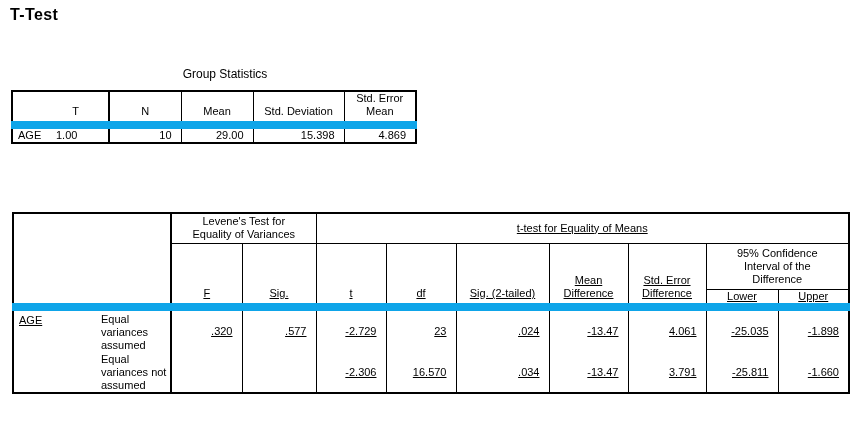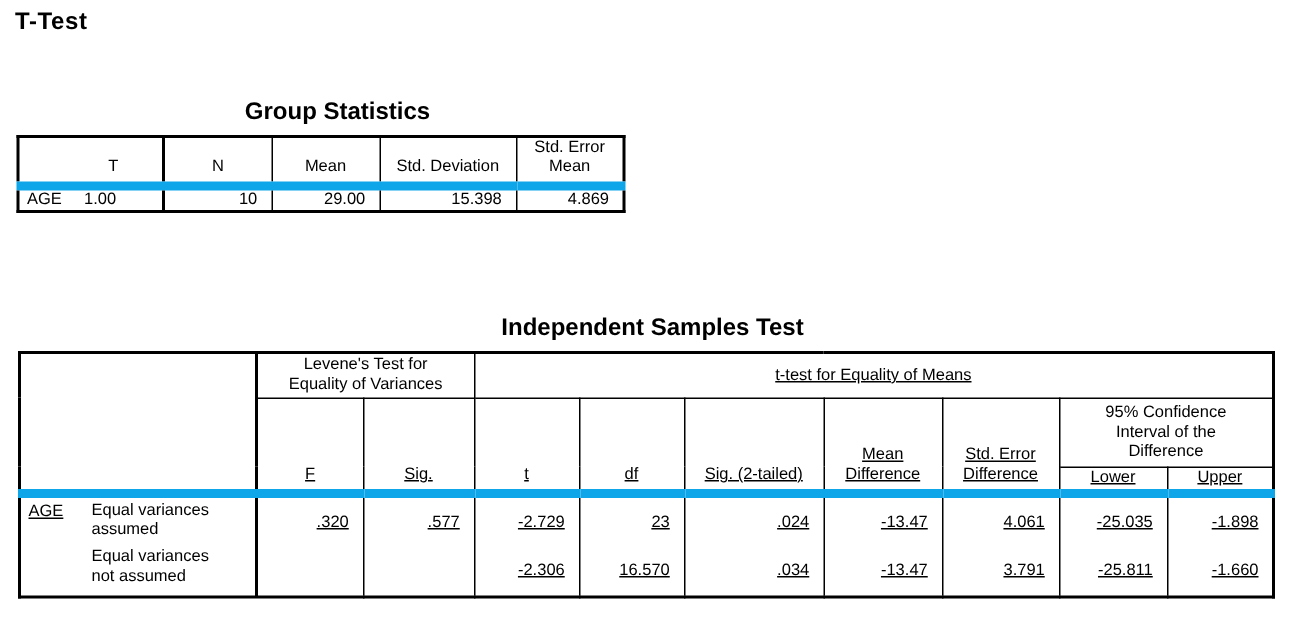--- a/index.html
+++ b/index.html
@@ -1,35 +1,35 @@
 <!DOCTYPE html>
 <html><head>
 <meta charset="utf-8">
 <style>
   * { box-sizing: border-box; margin: 0; padding: 0; }
   html, body { width: 862px; height: 422px; background: #ffffff; color: #000000;
     font-family: "Liberation Sans", "DejaVu Sans", sans-serif; position: relative; overflow: hidden; }
   .page-title { position: absolute; left: 10px; top: 6px; font-size: 16px; font-weight: bold; letter-spacing: .4px; }
   .tbl-wrap { position: absolute; }
-  .tbl-title { font-weight: bold; font-size: 16px; text-align: center; line-height: 13px; margin-bottom: 9px; }
+  .tbl-title { font-weight: normal; font-size: 12px; text-align: center; line-height: 13px; margin-bottom: 9px; }
   table { border-collapse: collapse; table-layout: fixed; border: 2px solid #000; font-size: 11px; }
   th, td { padding: 0; font-weight: normal; line-height: 13px; vertical-align: middle; overflow: hidden; }
   th { text-align: center; }
   .vbot { vertical-align: bottom; padding-bottom: 3px; }
   .vtop { vertical-align: top; padding-top: 3px; }
   .r1 { border-right: 1px solid #000; }
   .r2 { border-right: 2px solid #000; }
   .b1 { border-bottom: 1px solid #000; }
-  .b2 { border-bottom: 6px solid #0ea5e9; }
+  .b2 { border-bottom: 8px solid #0ea5e9; }
   .num { text-align: right; padding-right: 9px; }
   .lab { text-align: left; padding-left: 5px; }
   .wrapbox { display: inline-block; }
   .w-levene { max-width: 122px; }
   .w-ci { max-width: 97px; }
-  .w-ev { max-width: 92px; display: inline-block; text-align: left; }
+  .w-ev { max-width: 92px; display: inline-block; text-align: left; margin-left: 40px; }
   #gs { left: 11px; top: 68px; width: 404px; }
   #ist { left: 12px; top: 212px; width: 836px; }
   #gs .tbl-title { padding-left: 24px; }
   #ist .tbl-title { padding-left: 10px; }
   #gs table { width: 404px; }
   #ist table { width: 836px; text-decoration: underline; }
   .gshead { padding-left: 30px; }
 </style>
 </head>
 <body>
@@ -63,21 +63,20 @@
         <td class="r1 num">10</td>
         <td class="r1 num">29.00</td>
         <td class="r1 num">15.398</td>
         <td class="num">4.869</td>
       </tr>
     </tbody>
   </table>
 </section>
 
 <section class="tbl-wrap" id="ist">
-  <div class="tbl-title">Independent Samples Test</div>
   <table>
     <colgroup>
       <col style="width:43px">
         <col style="width:115px">
         <col style="width:71px">
         <col style="width:74px">
       <col style="width:70px">
         <col style="width:70px">
         <col style="width:93px">
         <col style="width:79px">

